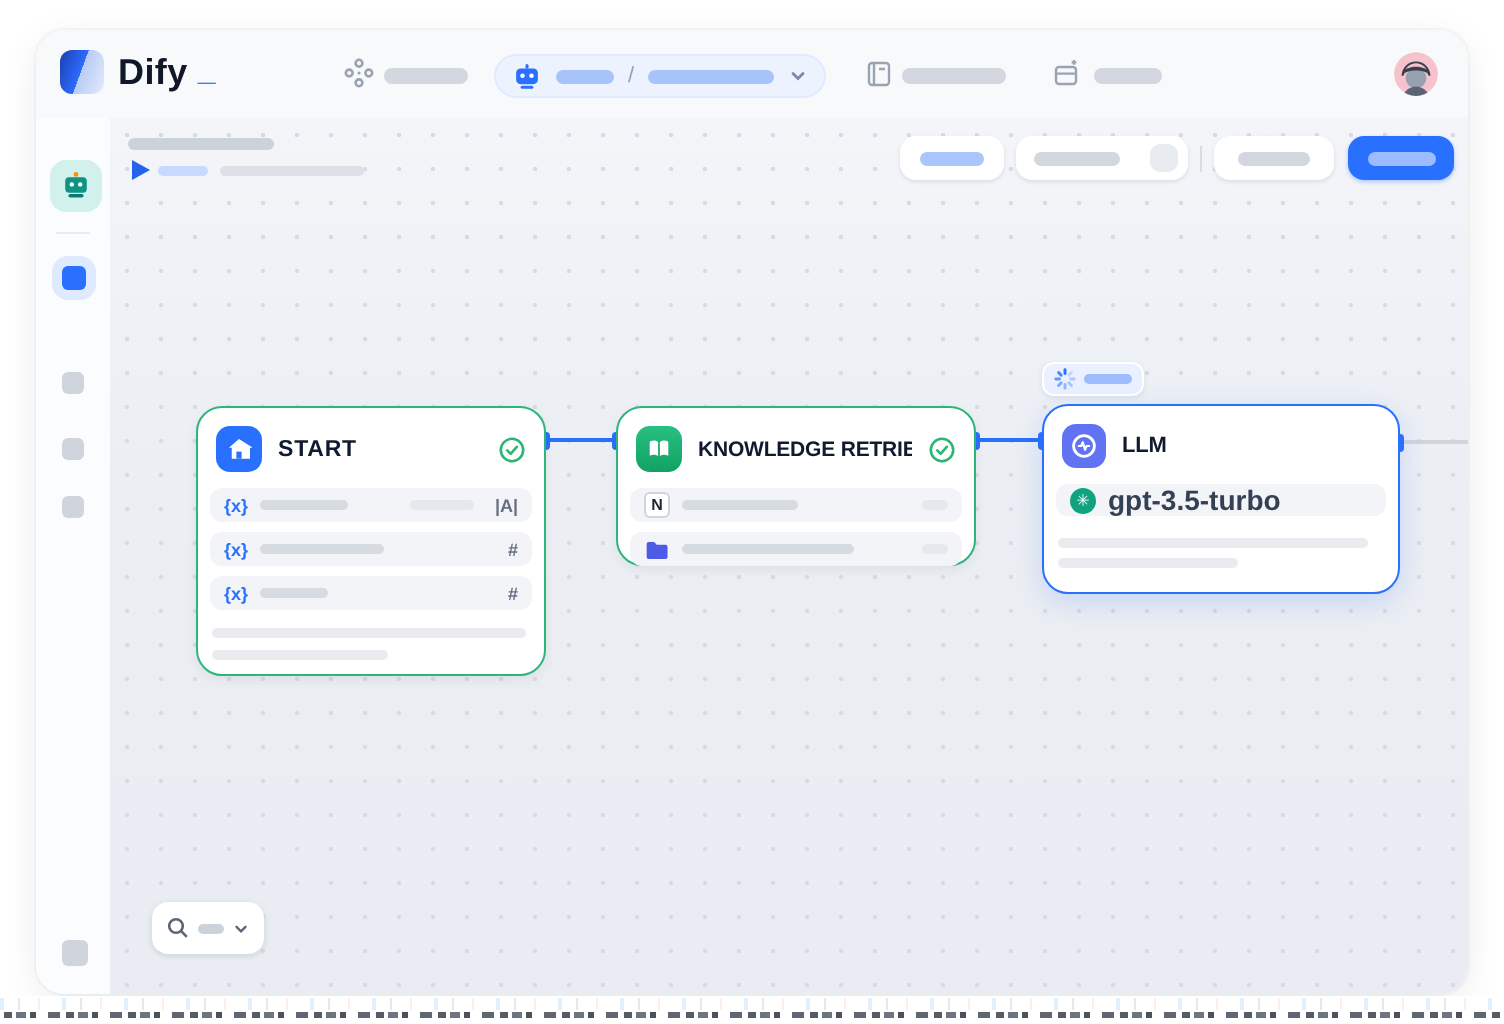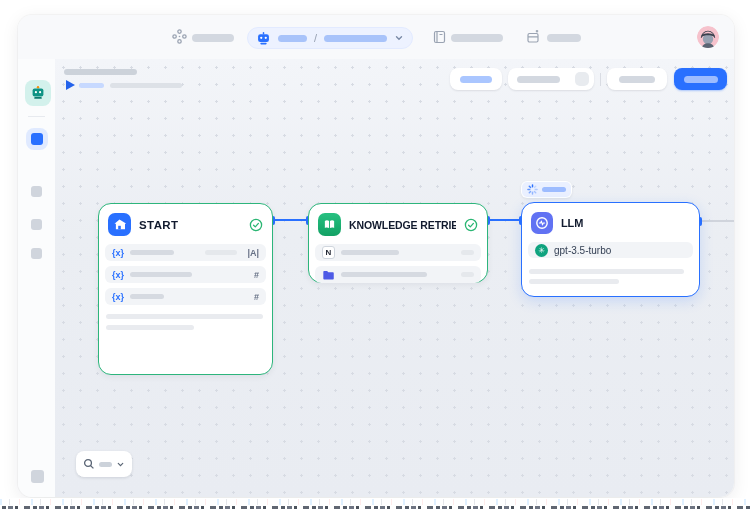--- a/index.html
+++ b/index.html
@@ -58,21 +58,21 @@
            display:flex; align-items:center; justify-content:center; }
   .ntitle { font-size:10.5px; font-weight:800; color:#111a2e; letter-spacing:-.1px;
             white-space:nowrap; flex:1 1 auto; overflow:hidden; }
   .ncheck { flex:0 0 auto; display:flex; }
   .nrow { height:17px; margin:0 6px 5px 6px; background:#f2f4f7; border-radius:6px;
           display:flex; align-items:center; gap:6px; padding:0 7px; }
   .vx { color:#2970ff; font-weight:700; font-size:9px; }
   .vtype { color:#667085; font-size:9px; font-weight:600; margin-left:auto; }
   .rowbar { height:5px; border-radius:3px; background:#d6dae1; }
   .pbar { position:absolute; height:5px; border-radius:3px; background:#e9ebef; }
-  .model-txt { font-size:10px; color:#344054; }
+  .model-txt { font-size:14px; color:#344054;font-weight:bold; }
   .openai { width:13px; height:13px; border-radius:50%; background:#10a37f; color:#fff;
             font-size:8px; display:flex; align-items:center; justify-content:center; }
   .notion { width:13px; height:13px; border-radius:3px; background:#fff; border:1px solid #cfd5dd;
             color:#1f2430; font-size:8px; font-weight:700; display:flex; align-items:center; justify-content:center; }
 
   
   .edge { position:absolute; height:2px; background:#2970ff; }
   .edge::before, .edge::after { content:""; position:absolute; width:4px; height:9px;
           border-radius:2.5px; background:#2970ff; top:-3.5px; }
   .edge::before { left:-2px; } .edge::after { right:-2px; }
@@ -97,20 +97,25 @@
     background:repeating-linear-gradient(90deg, rgba(130,195,255,.45) 0 2px, transparent 2px 9px,
       rgba(120,130,150,.35) 9px 10px, transparent 10px 19px, rgba(255,140,140,.3) 19px 20px, transparent 20px 31px); }
 </style>
 </head>
 <body>
 
 <div class="stage">
   <div class="window">
 
     <div class="hdr">
+      <div class="logo-wrap">
+        <div class="logo-mark"></div>
+        <span class="logo-text">Dify</span>
+        <span class="logo-cursor">_</span>
+      </div>
 
       <div class="hicon" style="left:154px; top:14px;">
         <svg width="15" height="15" viewBox="0 0 15 15" fill="none" stroke="#9aa3b2" stroke-width="1.3">
           <circle cx="7.5" cy="2.6" r="1.7"></circle>
             <circle cx="7.5" cy="12.4" r="1.7"></circle>
           <circle cx="2.6" cy="7.5" r="1.7"></circle>
             <circle cx="12.4" cy="7.5" r="1.7"></circle>
           <circle cx="7.5" cy="7.5" r="0.8" fill="#9aa3b2" stroke="none"></circle>
         </svg>
       </div>
@@ -205,21 +210,21 @@
         <div class="sk" style="left:12px; top:8px; width:36px; height:7px;"></div>
       </div>
       <div class="bbtn" style="left:619px; top:9px; width:53px;">
         <div class="sk" style="left:10px; top:8px; width:34px; height:7px; background:#9dbcff;"></div>
       </div>
 
       <div class="edge" style="left:218px; top:160px; width:35px;"></div>
       <div class="edge" style="left:433px; top:160px; width:33px;"></div>
       <div class="edge gray" style="left:645px; top:161px; width:34px;"></div>
 
-      <div class="node green" style="left:43px; top:144px; width:175px; height:172px;">
+      <div class="node green" style="left:43px; top:144px; width:175px; height:135px;">
         <div class="nhead">
           <div class="nicon" style="background:#2970ff;">
             <svg width="13" height="13" viewBox="0 0 14 14">
               <path d="M7 1.6 1.6 6.3h1.5v5.9h9.8V6.3h1.5z" fill="#fff"></path>
               <rect x="5.6" y="8.4" width="2.8" height="3.8" fill="#2970ff"></rect>
             </svg>
           </div>
           <span class="ntitle" style="letter-spacing:.4px; font-size:11.5px;">START</span>
           <span class="ncheck">
             <svg width="14" height="14" viewBox="0 0 14 14" fill="none" stroke="#2bb673" stroke-width="1.3">

